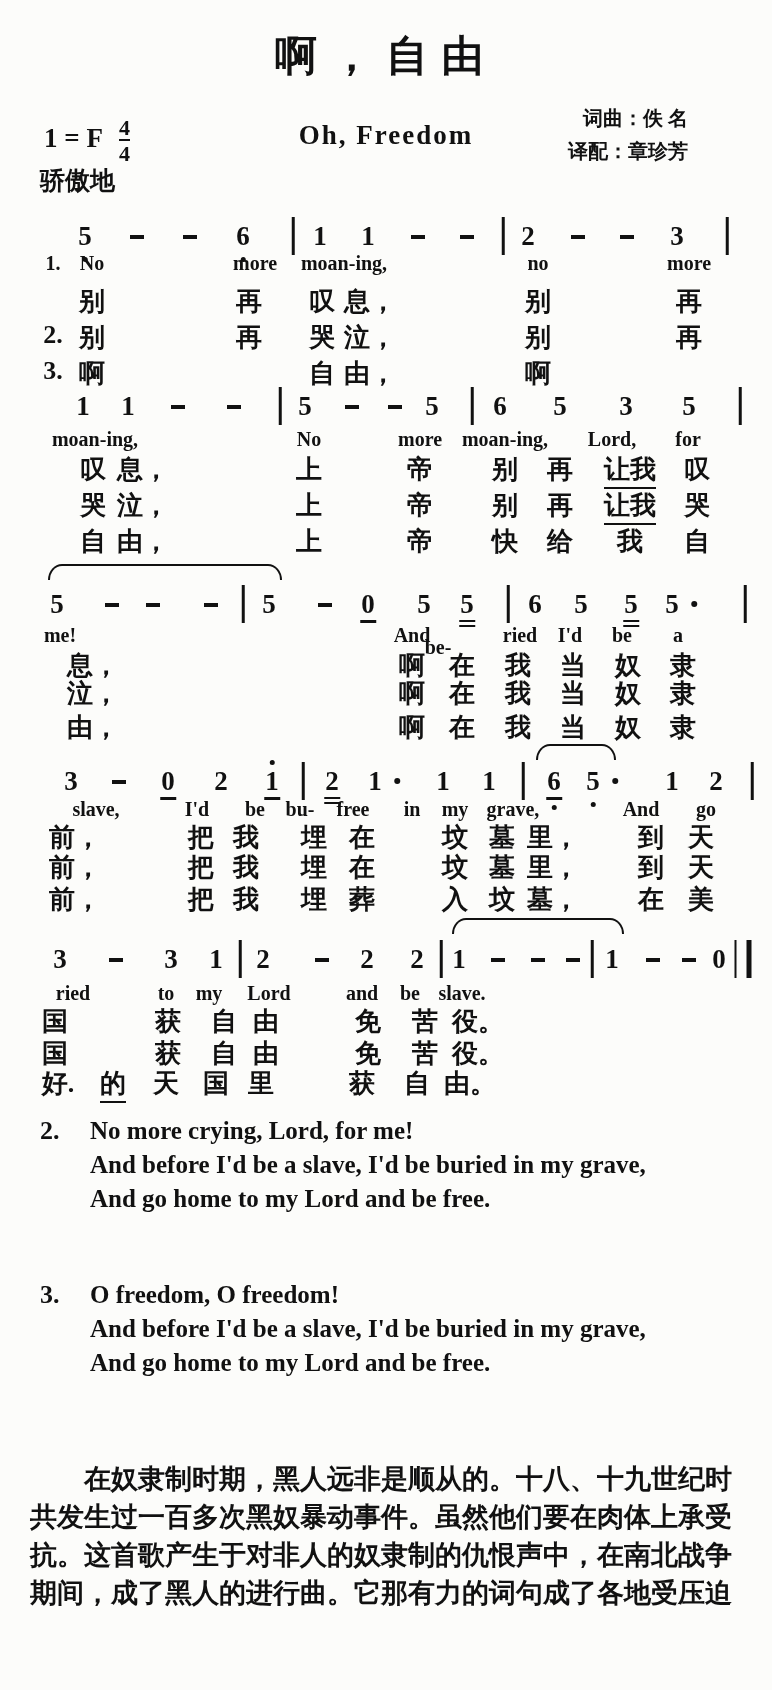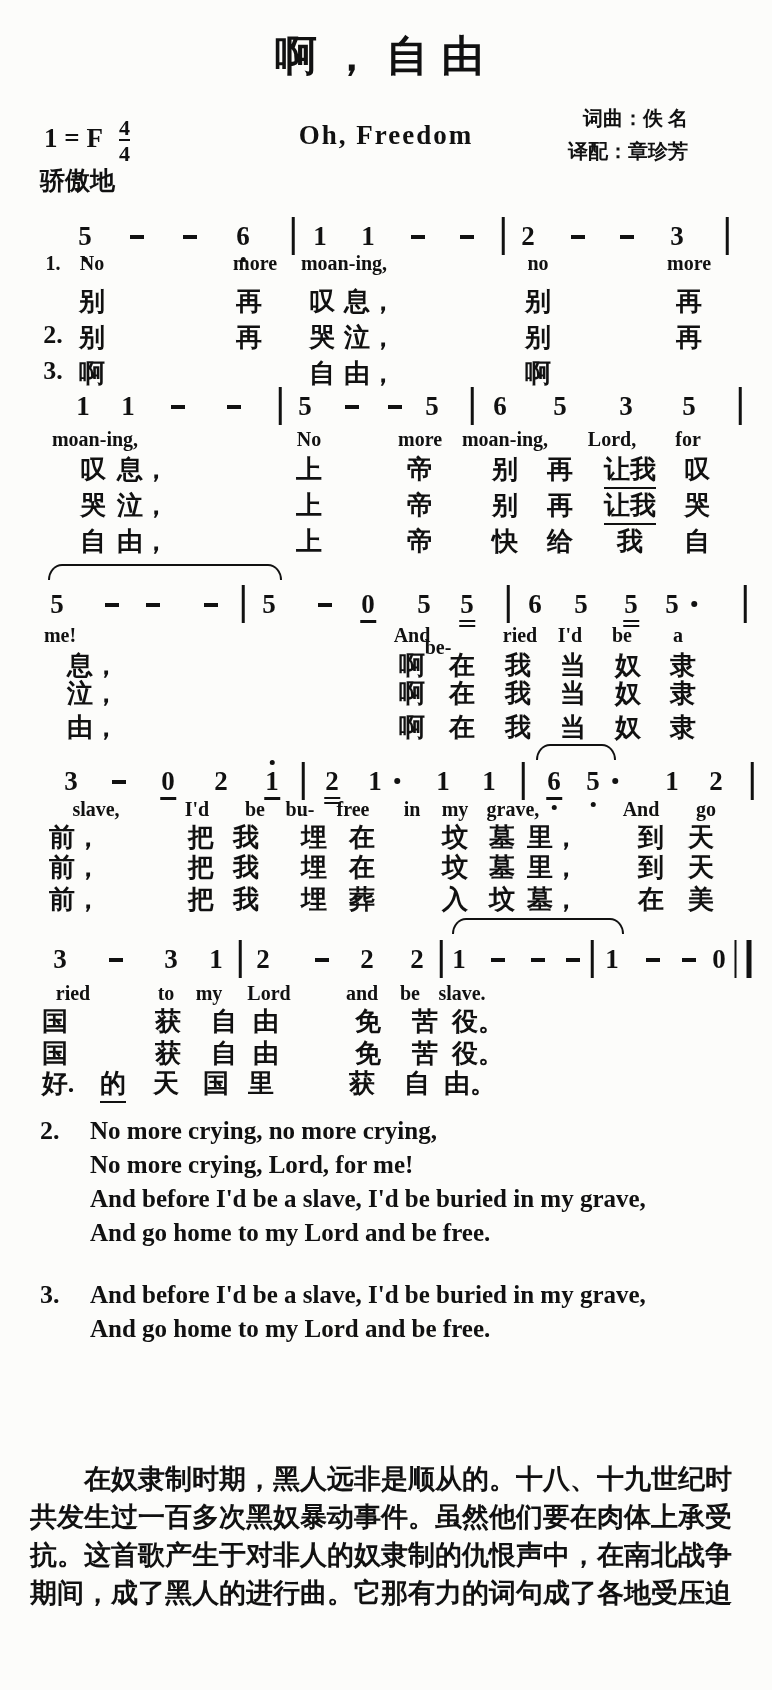--- a/index.html
+++ b/index.html
@@ -300,29 +300,29 @@
       <div class="lyr" style="left: 216px; top: 1066px;">国</div>
       <div class="lyr" style="left: 261px; top: 1066px;">里</div>
       <div class="lyr" style="left: 362px; top: 1066px;">获</div>
       <div class="lyr" style="left: 417px; top: 1066px;">自</div>
       <div class="lyr" style="left: 470px; top: 1066px;">由。</div>
     </div>
   <div id="verses">
       <div class="verse" style="top: 1114px;">
         <span class="vnum">2.</span>
         <div class="vlines">
-          <div>No more crying, no more crying,</div>
           <div>No more crying, Lord, for me!</div>
           <div>And before I'd be a slave, I'd be buried in my grave,</div>
           <div>And go home to my Lord and be free.</div>
         </div>
       </div>
       <div class="verse" style="top: 1278px;">
         <span class="vnum">3.</span>
         <div class="vlines">
+          <div>O freedom, O freedom!</div>
           <div>And before I'd be a slave, I'd be buried in my grave,</div>
           <div>And go home to my Lord and be free.</div>
         </div>
       </div>
     </div>
   <div id="footnote">
       <div>在奴隶制时期，黑人远非是顺从的。十八、十九世纪时</div>
       <div>共发生过一百多次黑奴暴动事件。虽然他们要在肉体上承受</div>
       <div>抗。这首歌产生于对非人的奴隶制的仇恨声中，在南北战争</div>
       <div>期间，成了黑人的进行曲。它那有力的词句成了各地受压迫</div>

